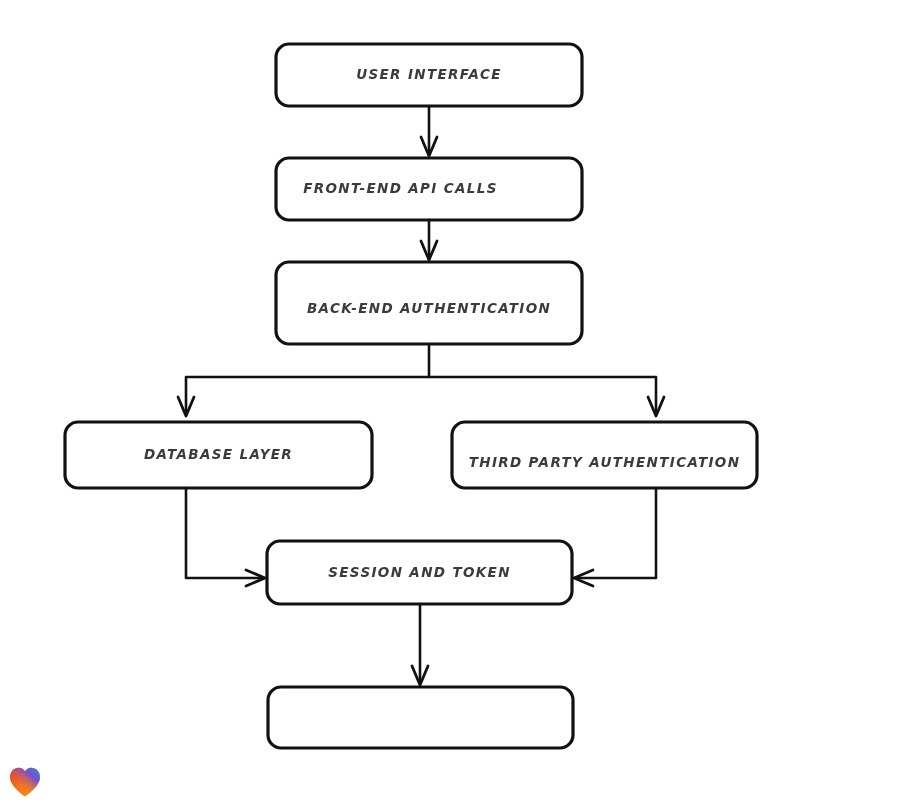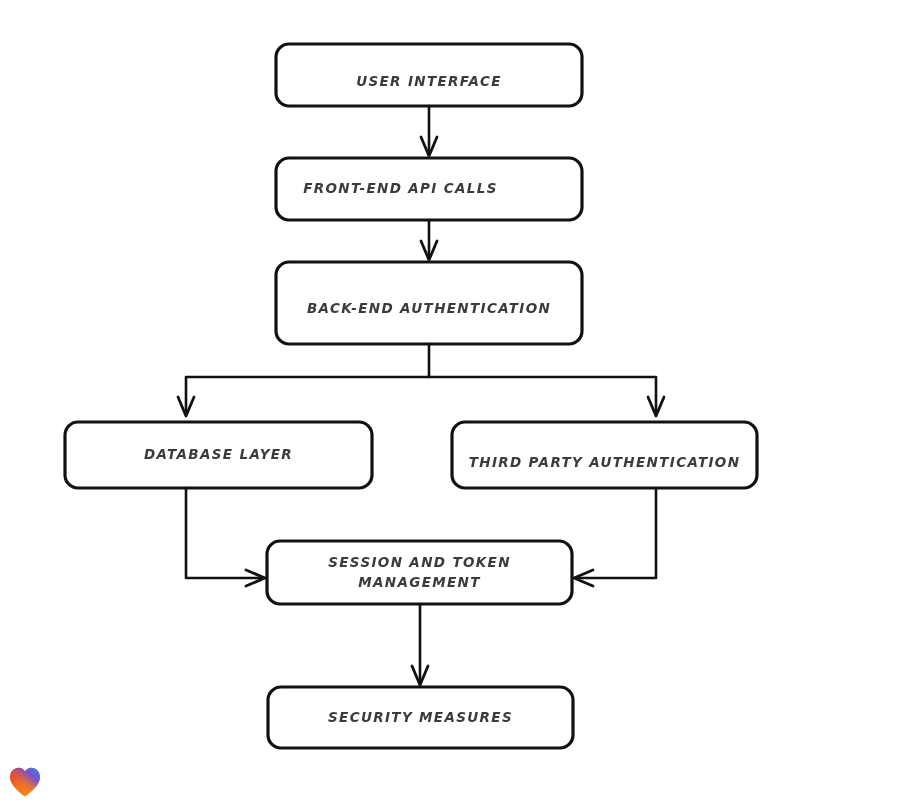--- a/index.html
+++ b/index.html
@@ -114,21 +114,21 @@
         <path stroke-width="2.8" d="M593,570 L574,578 L593,586"></path>
       </g>
 
       <g>
         <path stroke-width="2.6" d="M420,604 L420,681"></path>
         <path stroke-width="2.8" d="M412,666 L420,685 L428,666"></path>
       </g>
     </g>
   </svg>
 
-  <div class="node-label" style="left:276px; top:44px; width:306px; height:62px;margin-top:7px;">
+  <div class="node-label" style="left:276px; top:44px; width:306px; height:62px;">
     <div>
       <span>User Interface</span>
     </div>
   </div>
 
   <div class="node-label" style="left:276px; top:158px; width:249px; height:62px;">
     <div>
       <span>Front-End API Calls</span>
     </div>
   </div>
@@ -147,28 +147,22 @@
 
   <div class="node-label" style="left:452px; top:422px; width:305px; height:82px;">
     <div>
       <span>Third Party Authentication</span>
     </div>
   </div>
 
   <div class="node-label" style="left:267px; top:541px; width:305px; height:63px;justify-content:center;">
     <div>
       <span>Session and Token</span>
-      <span>Management</span>
     </div>
   </div>
 
-  <div class="node-label" style="left:268px; top:687px; width:305px; height:61px;">
-    <div>
-      <span>Security Measures</span>
-    </div>
-  </div>
 
   <svg class="heart-logo" viewBox="0 0 34 32">
     <path d="M17 30.5 C17 30.5 2 20.8 2 11.2 C2 5.6 6.1 1.8 10.6 1.8 C13.4 1.8 15.8 3.3 17 5.5 C18.2 3.3 20.6 1.8 23.4 1.8 C27.9 1.8 32 5.6 32 11.2 C32 20.8 17 30.5 17 30.5 Z" fill="url(#heartGrad)"></path>
     <path d="M17 30.5 C17 30.5 2 20.8 2 11.2 C2 5.6 6.1 1.8 10.6 1.8 C13.4 1.8 15.8 3.3 17 5.5 C18.2 3.3 20.6 1.8 23.4 1.8 C27.9 1.8 32 5.6 32 11.2 C32 20.8 17 30.5 17 30.5 Z" fill="url(#heartGrad2)"></path>
   </svg>
 
 </div>
 
 </body></html>

